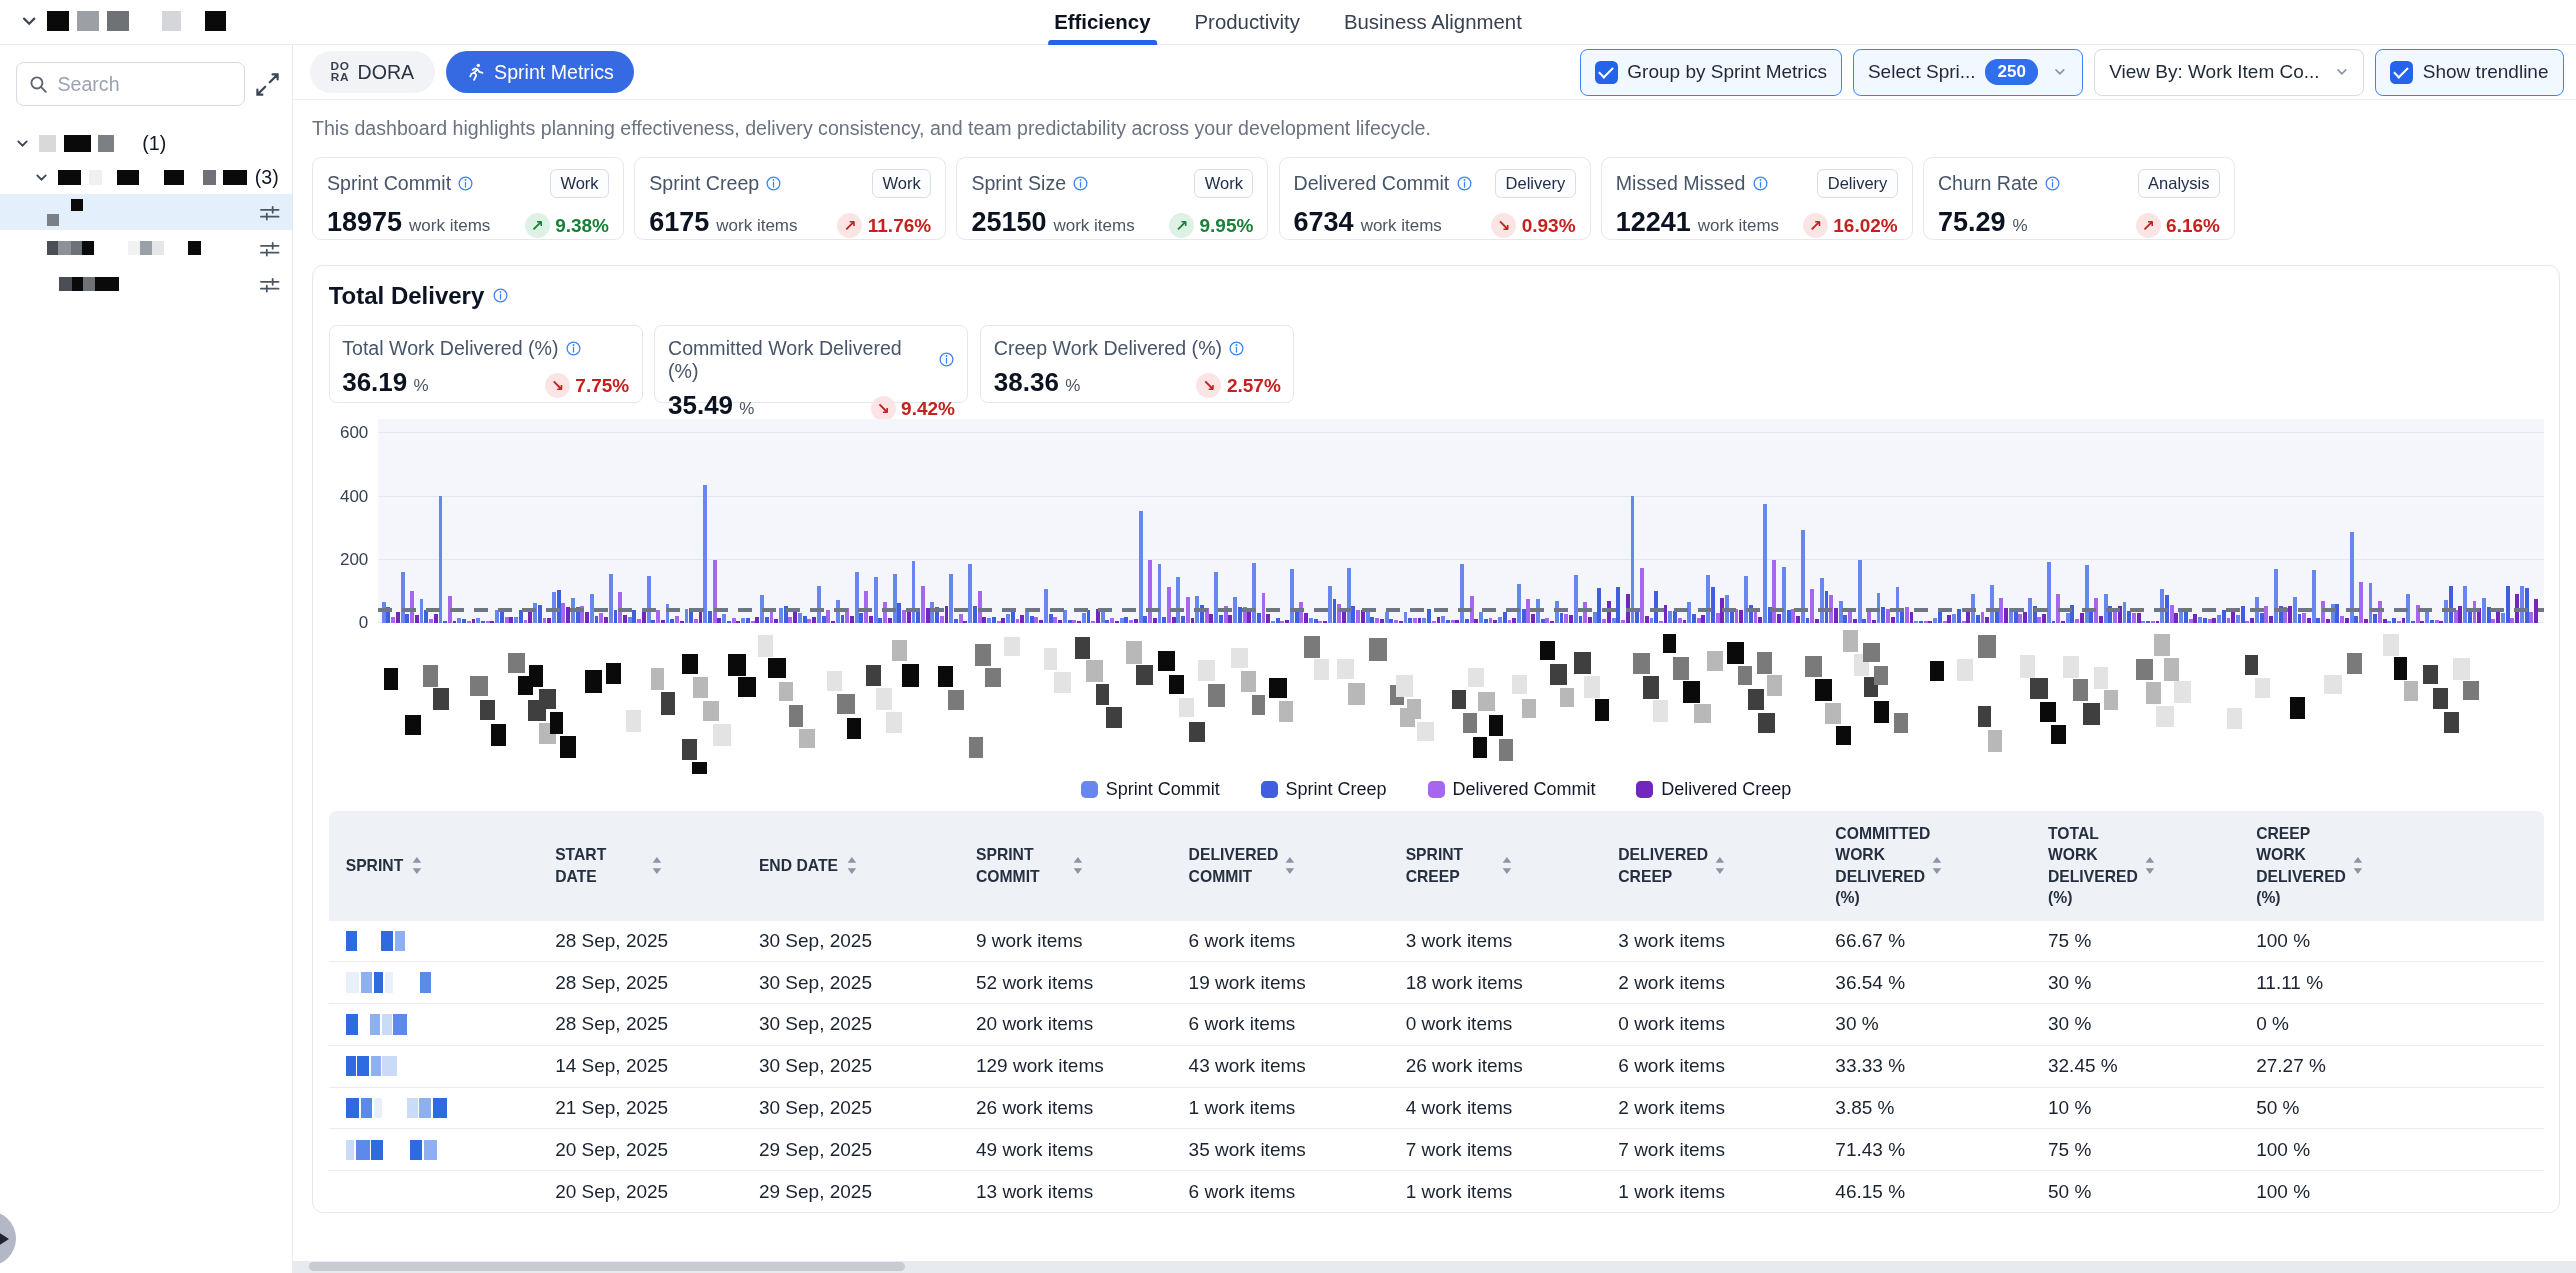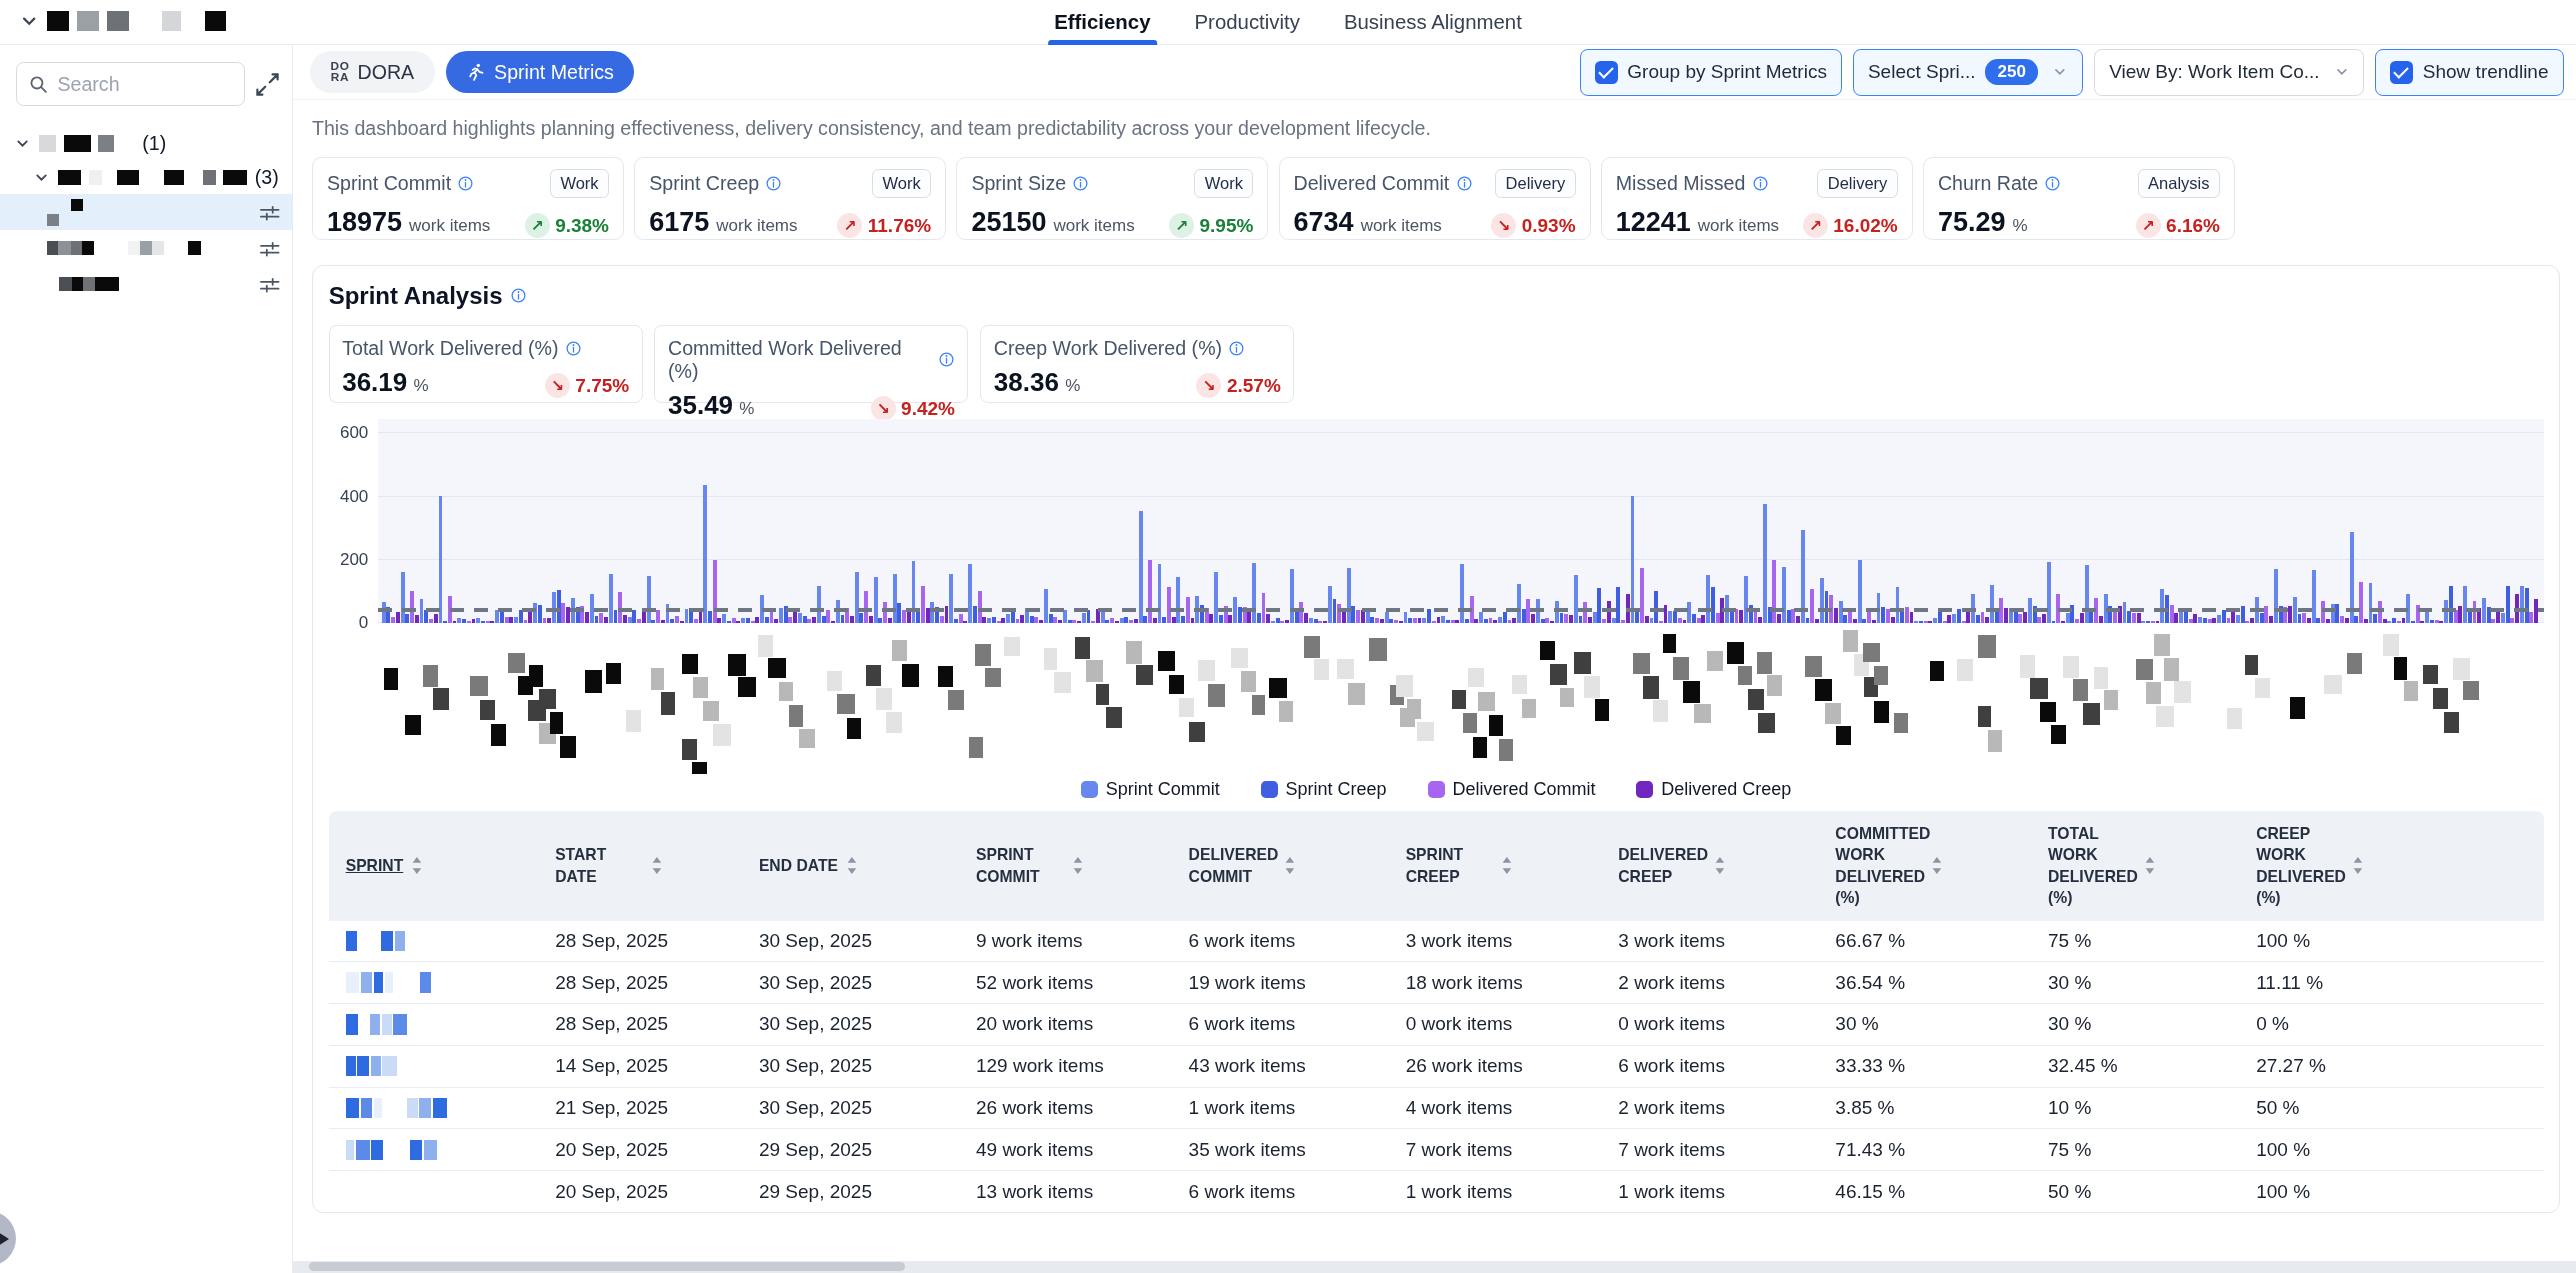--- a/index.html
+++ b/index.html
@@ -112,21 +112,21 @@
 
   .legend { display: flex; justify-content: center; gap: 41px; margin: 4.7px 0 11px; }
   .legend-item { display: flex; align-items: center; gap: 7.8px; font-size: 18px; color: #111827; cursor: pointer; }
   .swatch { width: 17px; height: 17px; border-radius: 4.7px; }
 
   
   .drill-title { margin: 31px 1.6px 15.7px; font-size: 21px; font-weight: bold; color: #0c1322; }
   table { width: 100%; border-collapse: collapse; table-layout: fixed; }
   thead th { background: #eef1f6; text-align: left; font-size: 15.7px; font-weight: bold; color: #262f40;
     padding: 12.5px 9.4px; vertical-align: middle; cursor: pointer; }
-  thead th:first-child { border-radius: 7.8px 0 0 0; padding-left: 17px; text-decoration: underline; }
+  thead th:first-child { border-radius: 7.8px 0 0 0; padding-left: 17px; }
   thead th:last-child { border-radius: 0 7.8px 0 0; }
   .th-inner { display: flex; align-items: center; gap: 7.8px; }
   .th-label { display: inline-block; max-width: 88px; line-height: 1.35; text-transform: uppercase; }
   .sort-icon { width: 11.8px; height: 19px; flex: none; color: #8d94a5; }
   tbody td { font-size: 19px; color: #1b2330; padding: 9.4px 9.4px; height: 39px; border-top: 0.8px solid #e9edf2; }
   tbody td:first-child { padding-left: 17px; }
   tbody tr:first-child td { border-top: 0; }
   .name-redact { display: flex; gap: 1.6px; align-items: center; height: 20.4px; }
   .name-redact i { display: inline-block; height: 20.4px; }
 
@@ -396,21 +396,21 @@
               <span class="change neg">
                 <span class="arr">↗</span>
                 <span>6.16%</span>
               </span>
             </div>
           </div>
         </div>
 
       <div class="panel">
         <div class="panel-title-row">
-          <span class="panel-title">Sprint Analysis</span>
+          <span class="panel-title">Total Delivery</span>
           <svg class="info-icon" viewBox="0 0 24 24" fill="none" stroke="currentColor" stroke-width="1.8">
               <circle cx="12" cy="12" r="9"></circle>
               <line x1="12" y1="10.5" x2="12" y2="17" stroke-linecap="round"></line>
               <circle cx="12" cy="7" r="1.3" fill="currentColor" stroke="none"></circle>
             </svg>
         </div>
 
         <div class="pct-row" id="pct-cards">
             <div class="pcard">
               <div class="pcard-top">

